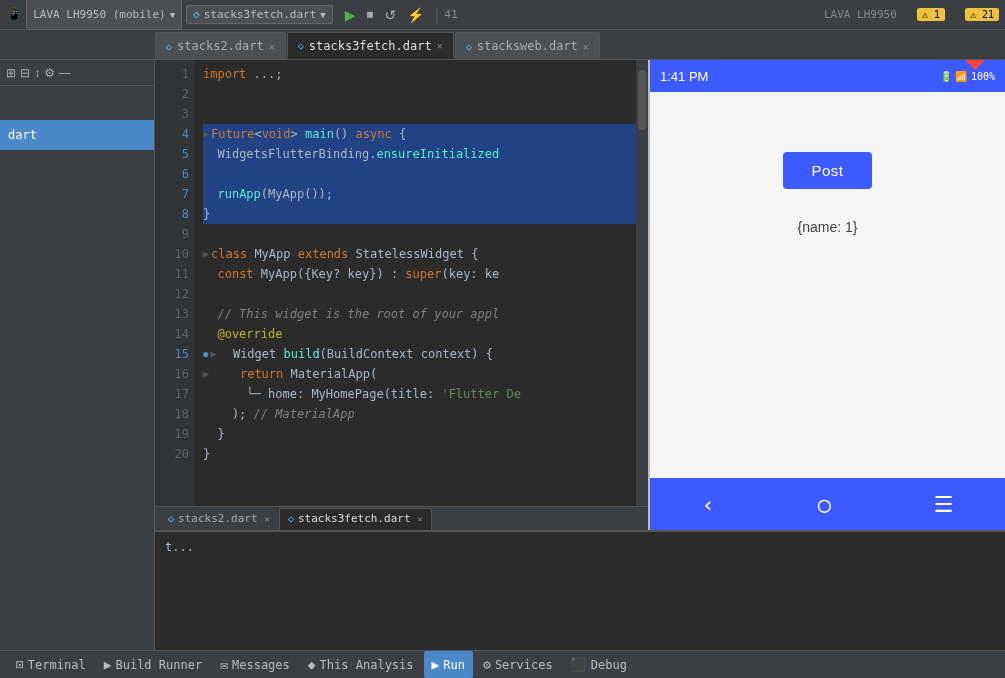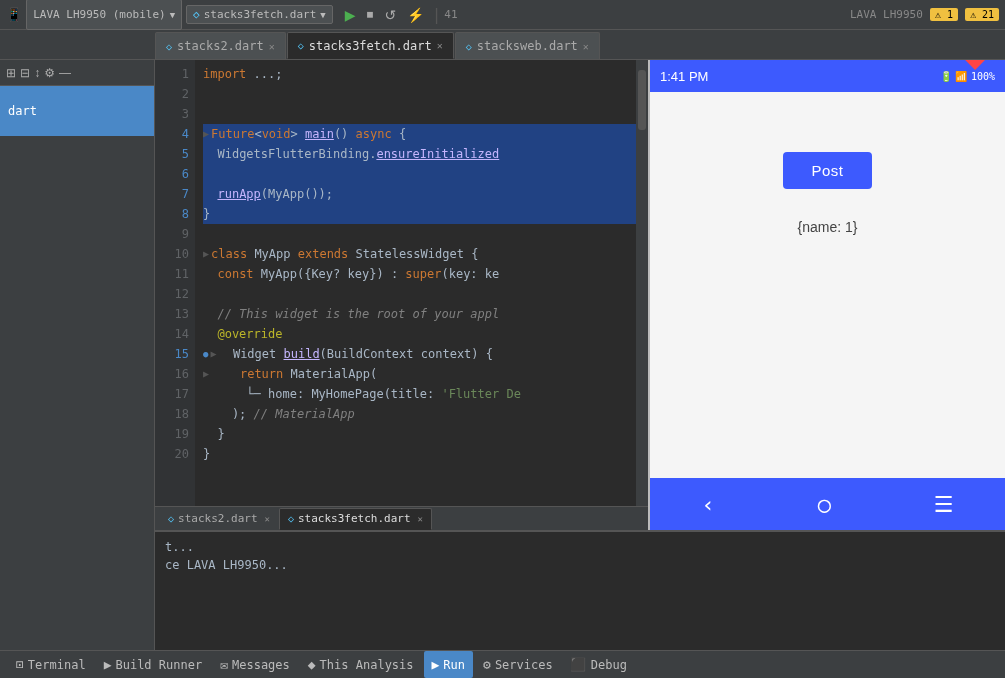--- a/index.html
+++ b/index.html
@@ -65,21 +65,21 @@
       color: #aaa;
       font-size: 14px;
       cursor: pointer;
       padding: 2px 4px;
     }
     .run-btn.green { color: #4caf50; }
     .top-bar-right {
       margin-left: auto;
       display: flex;
       align-items: center;
-      gap: 7px;
+      gap: 20px;
       color: #888;
       font-size: 12px;
     }
     .warning-badge {
       background: #f0c040;
       color: #000;
       font-size: 10px;
       padding: 1px 5px;
       border-radius: 2px;
       cursor: pointer;
@@ -158,22 +158,23 @@
     }
     .sidebar-content {
       flex: 1;
       overflow: hidden;
       background: #3c3f41;
     }
     .sidebar-active-item {
       background: #4a88c7;
       color: #fff;
       font-size: 12px;
-      padding: 18px 8px;
-      cursor: pointer;
+      padding: 8px 8px;
+      cursor: pointer;
+      margin-top: 34px;
     }
 
     
     .editor-area {
       flex: 1;
       display: flex;
       flex-direction: column;
       background: #2b2b2b;
       overflow: hidden;
       position: relative;
@@ -214,21 +215,21 @@
       line-height: 20px;
       color: #a9b7c6;
       white-space: pre;
       display: flex;
       align-items: center;
     }
     .code-line.selected {
       background: #214283;
     }
     .kw { color: #cc7832; }
-    .fn { color: #c4b5fd; text-decoration: underline; }
+    .fn { color: #5eead4; }
     .str { color: #6a8759; }
     .comment { color: #808080; font-style: italic; }
     .ann { color: #bbb529; }
     .type { color: #a9b7c6; }
 
     
     .gutter-arrow {
       color: #555;
       font-size: 10px;
       margin-right: 2px;
@@ -635,21 +636,20 @@
             <span class="nav-icon">☰</span>
           </div>
         </div>
       </div>
 
     </div>
 
     <div class="console-area">
       <div class="console-content">
         <div>t...</div>
-        <div>ce LAVA LH9950...</div>
       </div>
     </div>
   </div>
 
 </div>
 
 <div class="bottom-toolbar">
   <div class="bottom-tool-item">
     <span class="bottom-tool-icon">⊡</span>
     <span>Terminal</span>

